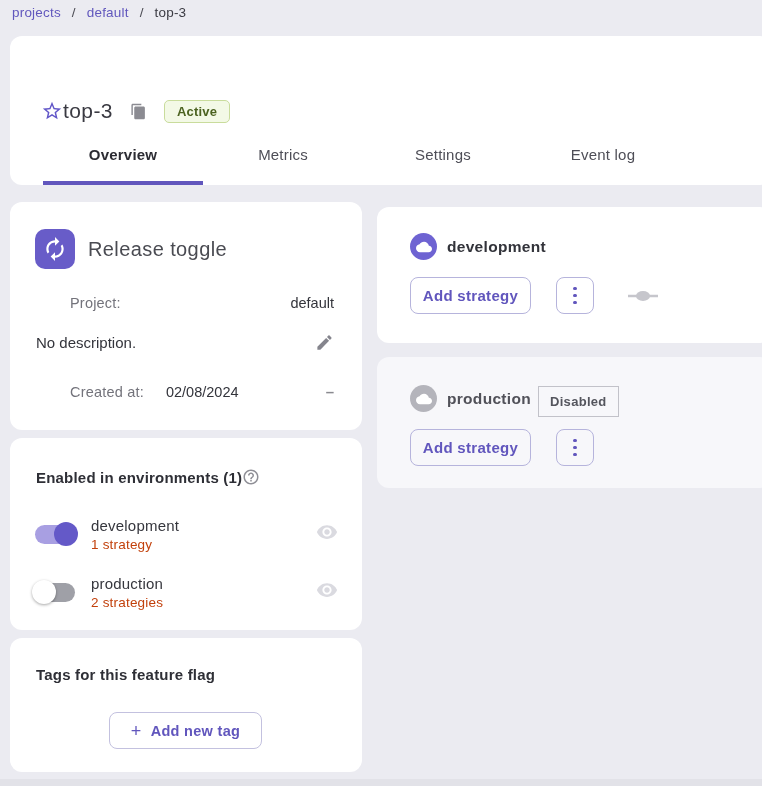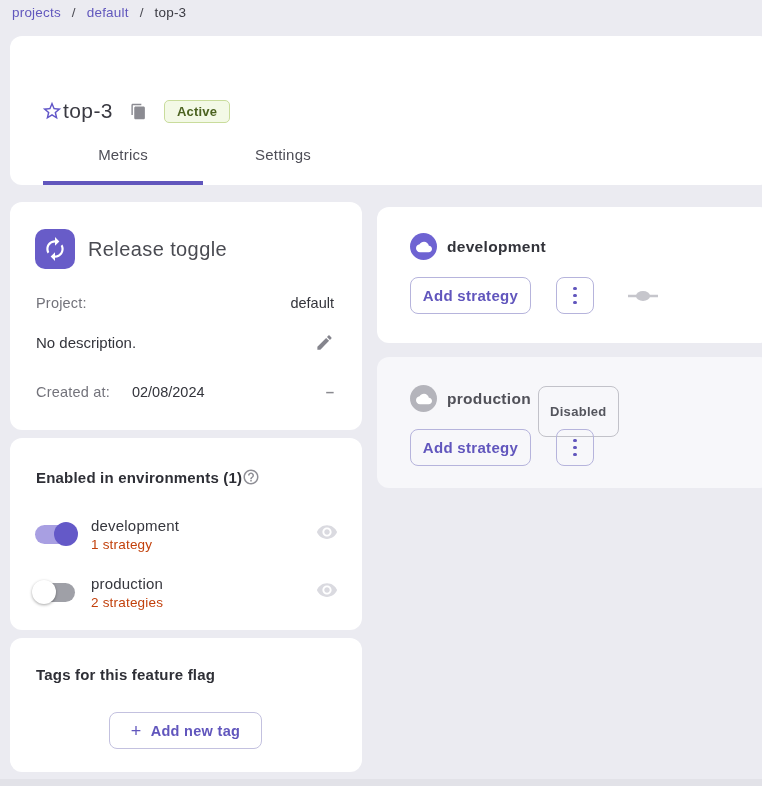--- a/index.html
+++ b/index.html
@@ -31,21 +31,21 @@
   #card-overview{left:10px;top:202px;width:352px;height:228px;}
   #card-envs{left:10px;top:438px;width:352px;height:192px;}
   #card-tags{left:10px;top:638px;width:352px;height:134px;}
   
   .toggle-type-icon{position:absolute;left:25px;top:27px;width:40px;height:40px;border-radius:10px;background:#685cc8;display:flex;align-items:center;justify-content:center;}
   .type-title{position:absolute;left:78px;top:36px;font-size:20px;color:#4a4b52;letter-spacing:.4px;text-align:center;}
   .kv-row{position:absolute;left:26px;right:28px;display:flex;justify-content:space-between;align-items:center;font-size:14.5px;}
   #row-project{top:93px;}
   #row-desc{top:131px;}
   #row-created{top:181px;}
-  .kv-label{color:#73737b;letter-spacing:.2px;}
+  .kv-label{color:#73737b;letter-spacing:.2px;margin-left:34px;}
   .kv-value{color:#33343b;}
   .desc-text{color:#33343b;font-size:15px;}
   .created-left{display:flex;gap:22px;}
   .dash{color:#8a8a90;font-size:15px;font-weight:700;}
   
   .envs-title-row{position:absolute;left:26px;top:30px;display:flex;align-items:center;font-size:15px;font-weight:700;color:#2e2f36;letter-spacing:.2px;}
   .env-row{position:absolute;left:22px;right:24px;display:flex;align-items:center;}
   #env-row-dev{top:72px;height:48px;}
   #env-row-prod{top:130px;height:48px;}
   .switch{width:46px;height:26px;position:relative;margin-right:13px;cursor:pointer;flex-shrink:0;}
@@ -65,21 +65,21 @@
   .plus-glyph{font-size:18px;font-weight:400;line-height:1;}
   
   #panel-dev{left:377px;top:207px;width:395px;height:136px;}
   #panel-prod{left:377px;top:357px;width:395px;height:131px;background:#f7f7fa;}
   .env-avatar{position:absolute;left:33px;width:27px;height:27px;border-radius:50%;display:flex;align-items:center;justify-content:center;}
   #panel-dev .env-avatar{top:26px;background:#6e63d2;}
   #panel-prod .env-avatar{top:28px;background:#b4b4bb;}
   .panel-name{position:absolute;left:70px;font-size:15.5px;font-weight:700;letter-spacing:.3px;}
   #panel-dev .panel-name{top:31px;color:#32333a;}
   #panel-prod .panel-name{top:33px;color:#515159;}
-  .disabled-badge{position:absolute;left:161px;top:29px;font-size:13px;font-weight:600;color:#54555d;border:1px solid #c2c2c9;border-radius:8px;padding:17px 11px;letter-spacing:.3px;}
+  .disabled-badge{position:absolute;left:161px;top:29px;font-size:13px;font-weight:600;color:#54555d;border:1px solid #c2c2c9;border-radius:0;padding:7px 11px;letter-spacing:.3px;}
   .panel-buttons{position:absolute;left:33px;display:flex;gap:25px;align-items:center;}
   #panel-dev .panel-buttons{top:70px;}
   #panel-prod .panel-buttons{top:72px;}
   .add-strategy-btn{width:121px;height:37px;border:1px solid #b6b4dc;border-radius:8px;color:#6156bd;font-weight:700;font-size:15px;display:flex;align-items:center;justify-content:center;background:transparent;cursor:pointer;letter-spacing:.3px;}
   .kebab-btn{width:38px;height:37px;border:1px solid #b6b4dc;border-radius:8px;display:flex;flex-direction:column;gap:3.5px;align-items:center;justify-content:center;background:transparent;cursor:pointer;}
   .kebab-dot{width:3.5px;height:3.5px;border-radius:50%;background:#6156bd;}
   .lifecycle-indicator{margin-left:9px;display:flex;align-items:center;}
   
   .bottom-strip{position:absolute;left:0;top:779px;width:762px;height:7px;background:#e2e2e8;}
 </style>
@@ -103,22 +103,24 @@
     </button>
     <h1 class="flag-title" style="margin:0;font-weight:500;">top-3</h1>
     <button class="icon-btn copy-btn" aria-label="copy name">
       <svg width="17" height="17" viewBox="0 0 24 24" fill="#8b8b92">
           <path d="M16 1H4c-1.1 0-2 .9-2 2v14h2V3h12V1zm3 4H8c-1.1 0-2 .9-2 2v14c0 1.1.9 2 2 2h11c1.1 0 2-.9 2-2V7c0-1.1-.9-2-2-2z"></path>
         </svg>
     </button>
     <span class="active-badge">Active</span>
   </div>
   <div class="tabs">
+    <div class="tab active">Overview</div>
     <div class="tab">Metrics</div>
     <div class="tab">Settings</div>
+    <div class="tab">Event log</div>
   </div>
   <div class="tab-underline"></div>
 </section>
 
 <section class="card" id="card-overview">
   <div class="toggle-type-icon">
     <svg width="26" height="26" viewBox="0 0 24 24" fill="#ffffff">
         <path d="M12 6v3l4-4-4-4v3c-4.42 0-8 3.58-8 8 0 1.57.46 3.03 1.24 4.26L6.7 14.8c-.45-.83-.7-1.79-.7-2.8 0-3.31 2.69-6 6-6zm6.76 1.74L17.3 9.2c.44.84.7 1.79.7 2.8 0 3.31-2.69 6-6 6v-3l-4 4 4 4v-3c4.42 0 8-3.58 8-8 0-1.57-.46-3.03-1.24-4.26z"></path>
       </svg>
   </div>

